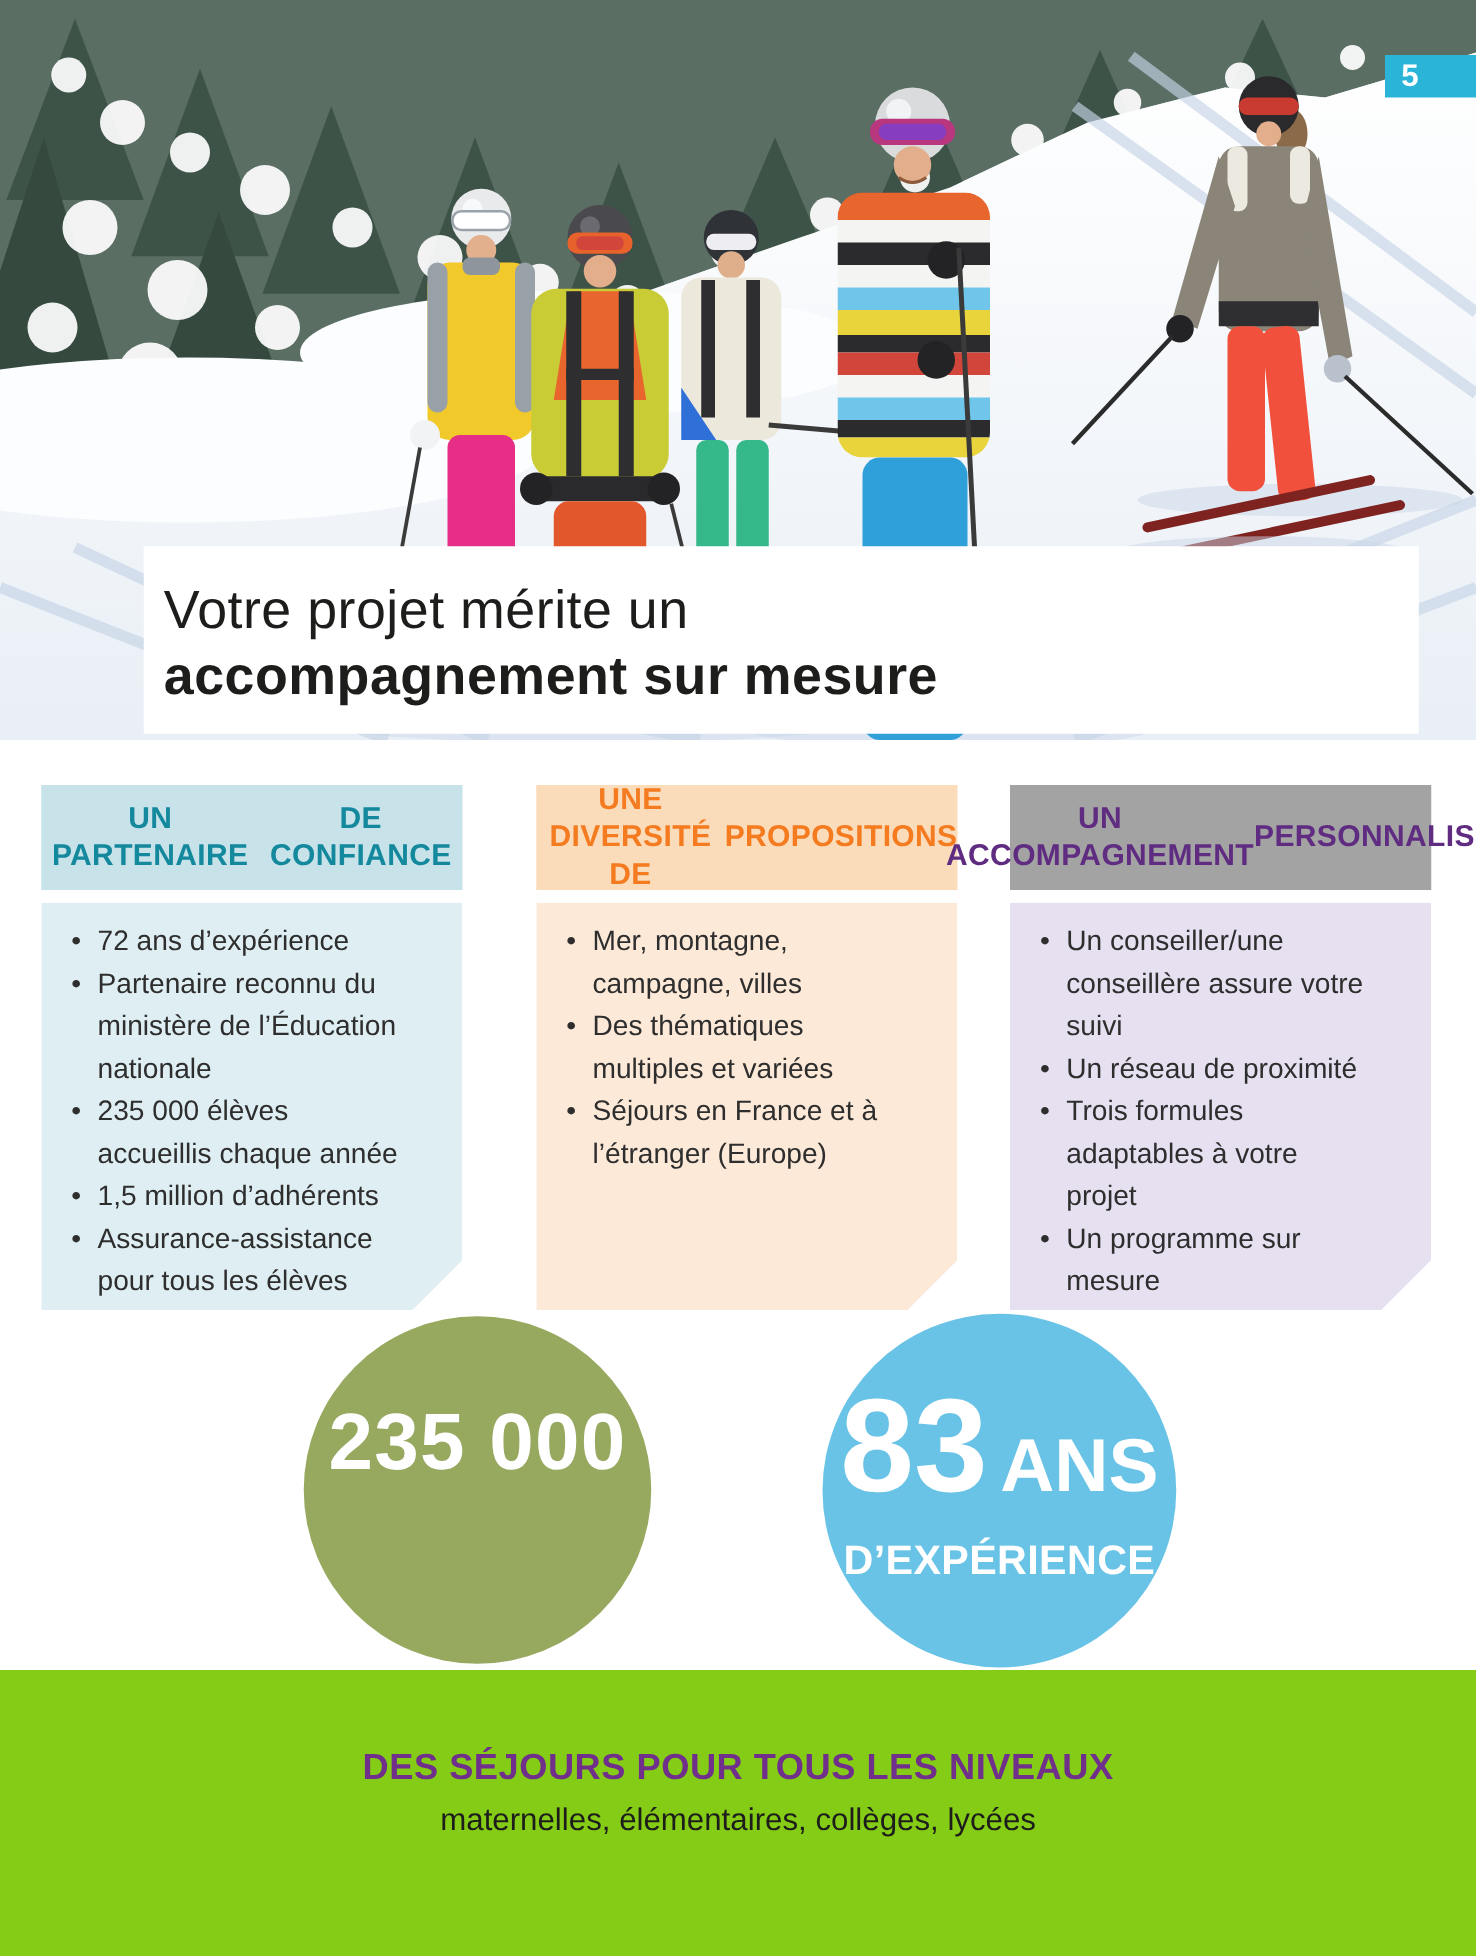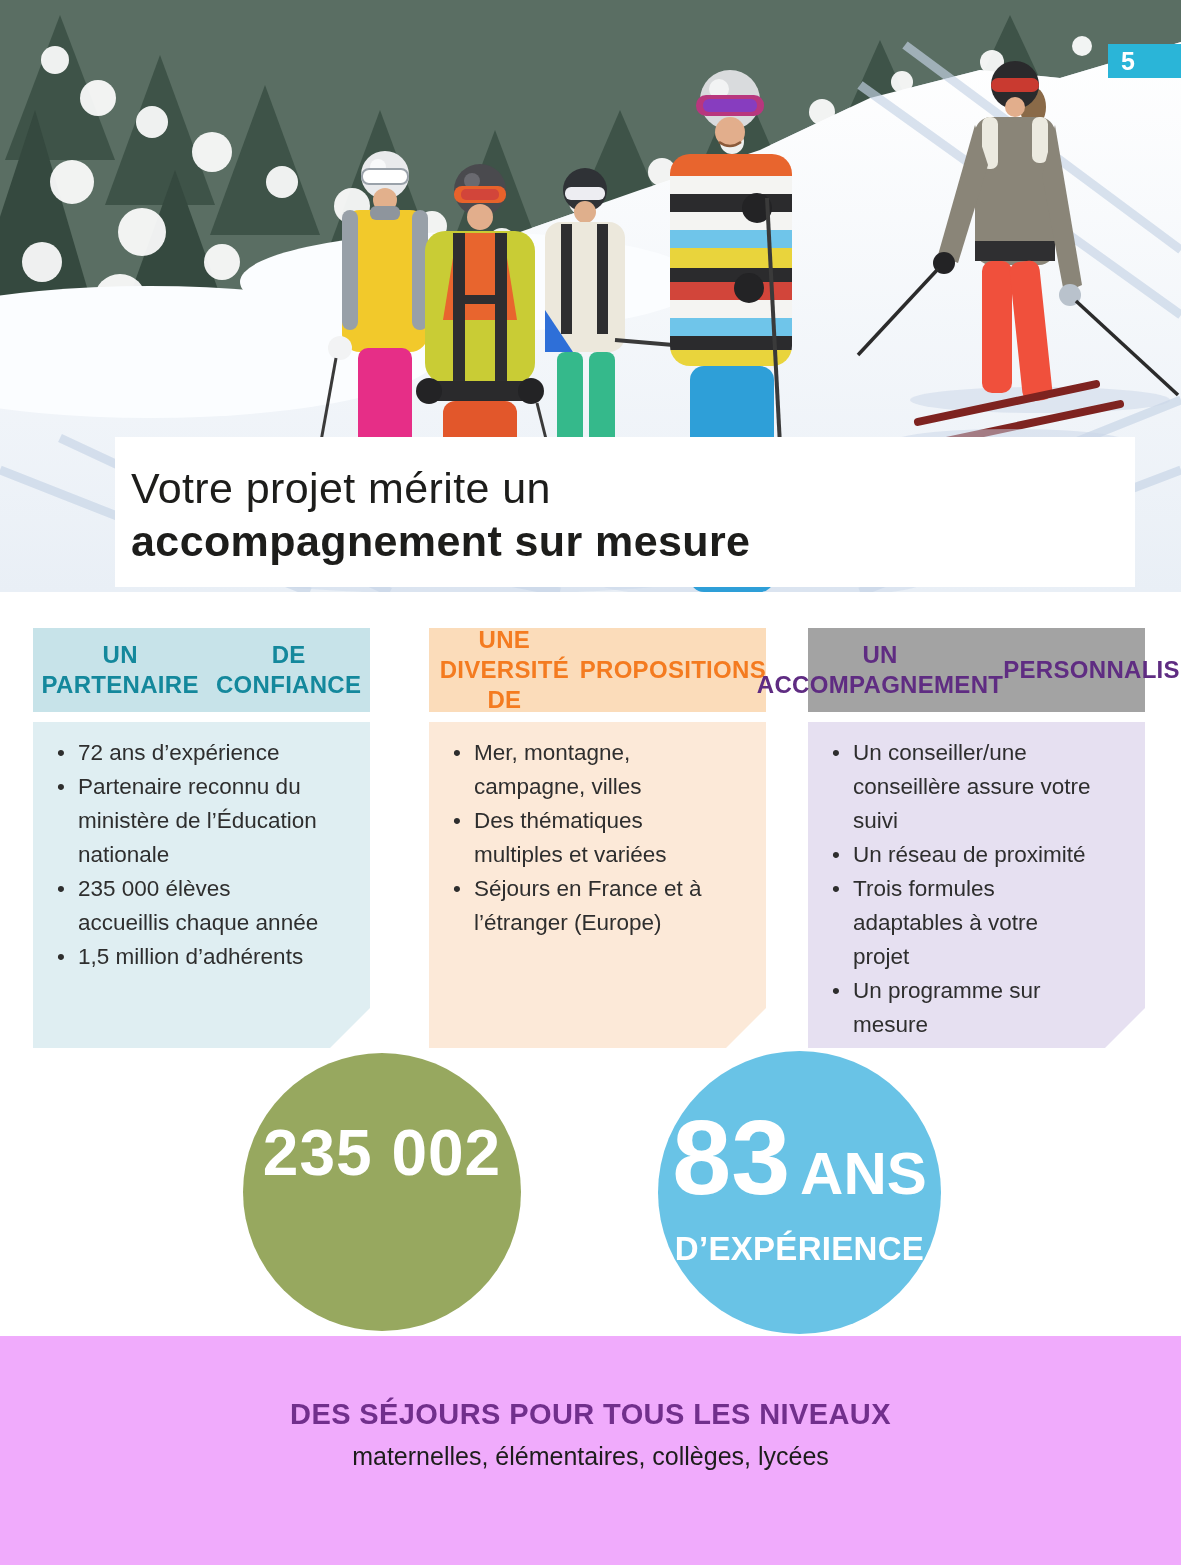--- a/index.html
+++ b/index.html
@@ -43,21 +43,21 @@
   .stat.s1{left:243px;top:1053px;width:278px;height:278px;background:#97A85F;padding-top:68px;}
   .stat.s2{left:658px;top:1051px;width:283px;height:283px;background:#69C3E6;padding-top:58px;}
   .s1 .stat-value{font-size:64px;font-weight:700;letter-spacing:1px;line-height:64px;}
   .s1 .stat-label{font-size:25px;font-weight:700;line-height:34px;margin-top:12px;letter-spacing:.3px;}
   .s2 .stat-value{font-size:106px;font-weight:700;line-height:96px;}
   .s2 .stat-unit{font-size:60px;font-weight:700;margin-left:10px;}
   .s2 .stat-label{font-size:33px;font-weight:700;margin-top:8px;letter-spacing:.3px;}
 
   
   .footer{position:absolute;left:0;top:1336px;width:1181px;height:229px;
-      background:#f0abfc;text-align:center;box-sizing:border-box;padding-top:62px;}
+      background:#84cc16;text-align:center;box-sizing:border-box;padding-top:62px;}
   .footer-title{color:#712F8C;font-size:29px;font-weight:700;letter-spacing:.4px;}
   .footer-subtitle{color:#1d1d1b;font-size:25px;margin-top:11px;}
 </style>
 </head>
 <body>
 
 <div class="hero">
   <svg width="1181" height="592" viewBox="0 0 1181 592">
     <defs>
       <linearGradient id="sky" x1="0" y1="0" x2="0" y2="1">
@@ -240,20 +240,21 @@
   <div class="card-header">
     <span>UN PARTENAIRE</span>
     <span>DE CONFIANCE</span>
   </div>
   <div class="card-body">
     <ul>
       <li>72 ans d’expérience</li>
       <li>Partenaire reconnu du ministère de l’Éducation nationale</li>
       <li>235 000 élèves accueillis chaque année</li>
       <li>1,5 million d’adhérents</li>
+      <li>Assurance-assistance pour tous les élèves</li>
     </ul>
   </div>
 </div>
 
 <div class="card c2">
   <div class="card-header">
     <span>UNE DIVERSITÉ DE</span>
     <span>PROPOSITIONS</span>
   </div>
   <div class="card-body">
@@ -274,21 +275,21 @@
     <ul>
       <li>Un conseiller/une conseillère assure votre suivi</li>
       <li>Un réseau de proximité</li>
       <li>Trois formules adaptables à votre projet</li>
       <li>Un programme sur mesure</li>
     </ul>
   </div>
 </div>
 
 <div class="stat s1">
-  <div class="stat-value">235 002</div>
+  <div class="stat-value">235 000</div>
 </div>
 
 <div class="stat s2">
   <div class="stat-value">
     <span>83</span><span class="stat-unit">ANS</span>
   </div>
   <div class="stat-label">D’EXPÉRIENCE</div>
 </div>
 
 <div class="footer">

